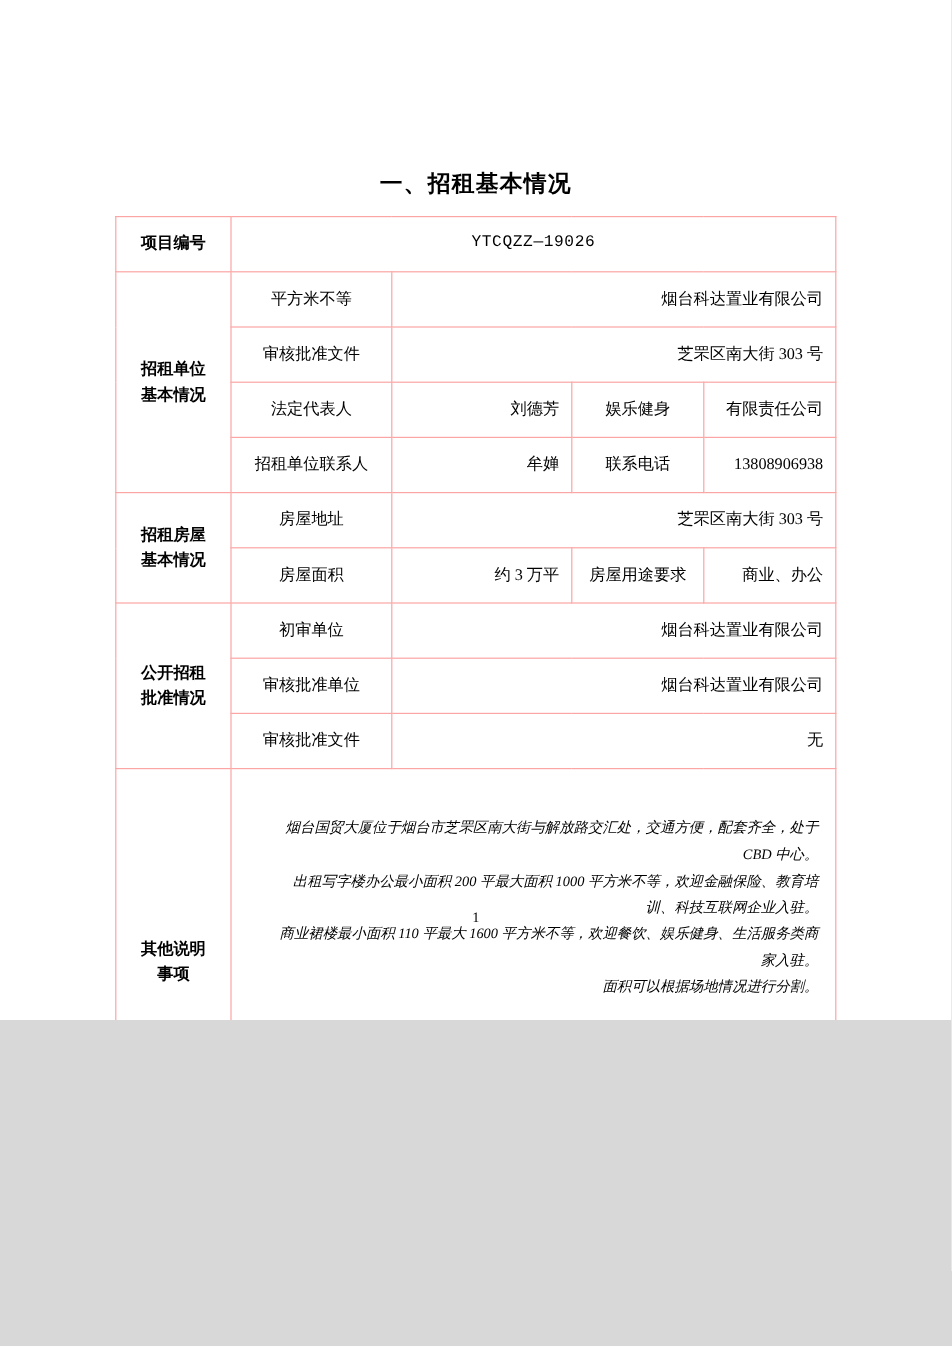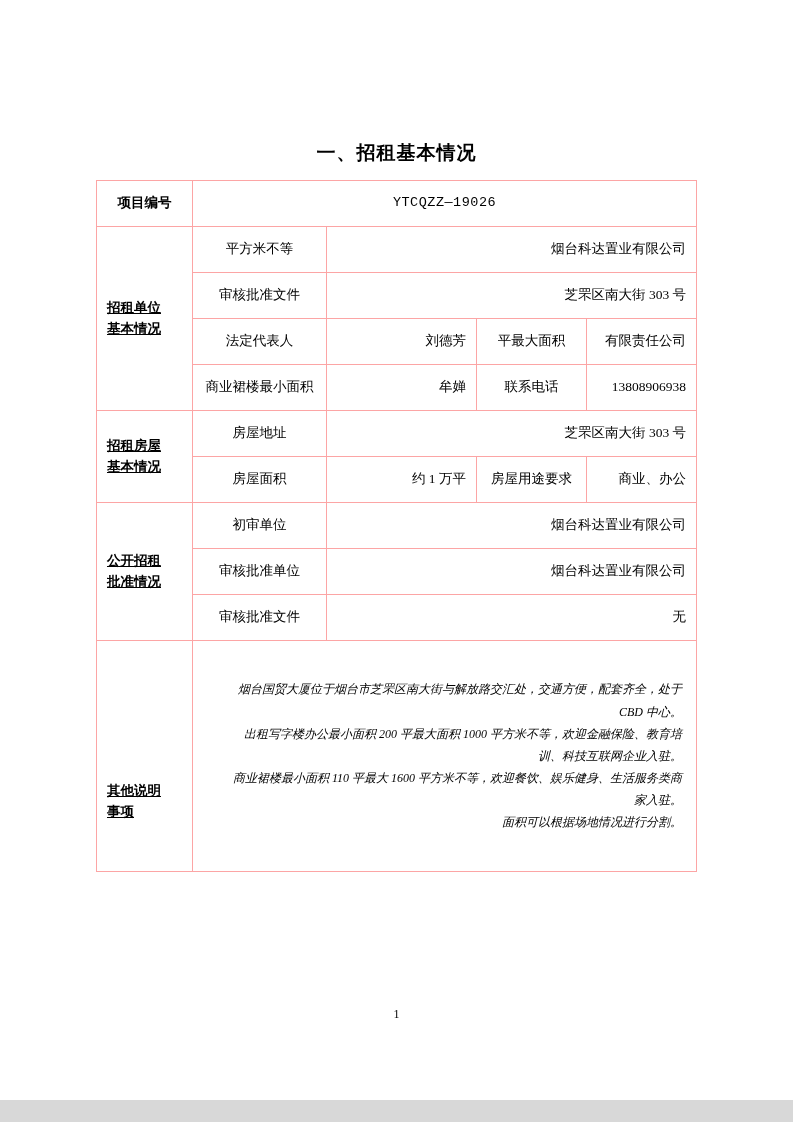--- a/index.html
+++ b/index.html
@@ -2,21 +2,21 @@
 <html lang="zh"><head>
 <meta charset="utf-8">
 <style>
   html, body {
     margin: 0;
     padding: 0;
     background: #d8d8d8;
   }
   .page {
     width: 793px;
-    height: 1100px;
+    height: 850px;
     background: #ffffff;
     margin: 0 auto;
     position: relative;
     box-sizing: border-box;
     font-family: "Liberation Serif", "DejaVu Serif", serif;
     color: #000;
   }
   .doc-title {
     text-align: center;
     font-size: 19px;
@@ -52,22 +52,22 @@
     padding-left: 12px;
   }
   .bold {
     font-weight: bold;
   }
   .rowh {
     height: 45px;
   }
   .label-v {
     font-weight: bold;
+    text-align: center;
     line-height: 1.55;
-    text-decoration: underline;
   }
   .notes {
     text-align: right;
     padding: 12px 14px 12px 14px;
     line-height: 1.85;
     font-size: 12px;
     font-style: italic;
   }
   .notes p {
     margin: 0;
@@ -140,29 +140,29 @@
         </td>
       </tr>
       <tr>
         <td class="rowh">
           <div class="cell c-center">法定代表人</div>
         </td>
         <td class="rowh">
           <div class="cell c-left">刘德芳</div>
         </td>
         <td class="rowh">
-          <div class="cell c-center">平最大面积</div>
+          <div class="cell c-center">娱乐健身</div>
         </td>
         <td class="rowh">
           <div class="cell c-left">有限责任公司</div>
         </td>
       </tr>
       <tr>
         <td class="rowh">
-          <div class="cell c-center">商业裙楼最小面积</div>
+          <div class="cell c-center">招租单位联系人</div>
         </td>
         <td class="rowh">
           <div class="cell c-left">牟婵</div>
         </td>
         <td class="rowh">
           <div class="cell c-center">联系电话</div>
         </td>
         <td class="rowh">
           <div class="cell c-left">13808906938</div>
         </td>
@@ -180,21 +180,21 @@
         </td>
         <td class="rowh" colspan="3">
           <div class="cell c-left">芝罘区南大街 303 号</div>
         </td>
       </tr>
       <tr>
         <td class="rowh">
           <div class="cell c-center">房屋面积</div>
         </td>
         <td class="rowh">
-          <div class="cell c-left">约 1 万平</div>
+          <div class="cell c-left">约 3 万平</div>
         </td>
         <td class="rowh">
           <div class="cell c-center">房屋用途要求</div>
         </td>
         <td class="rowh">
           <div class="cell c-left">商业、办公</div>
         </td>
       </tr>
 
       <tr>

